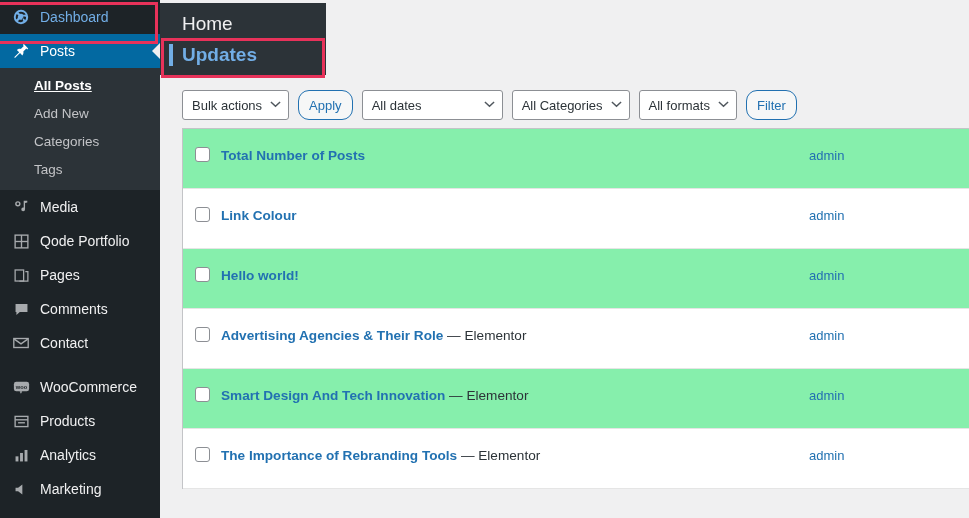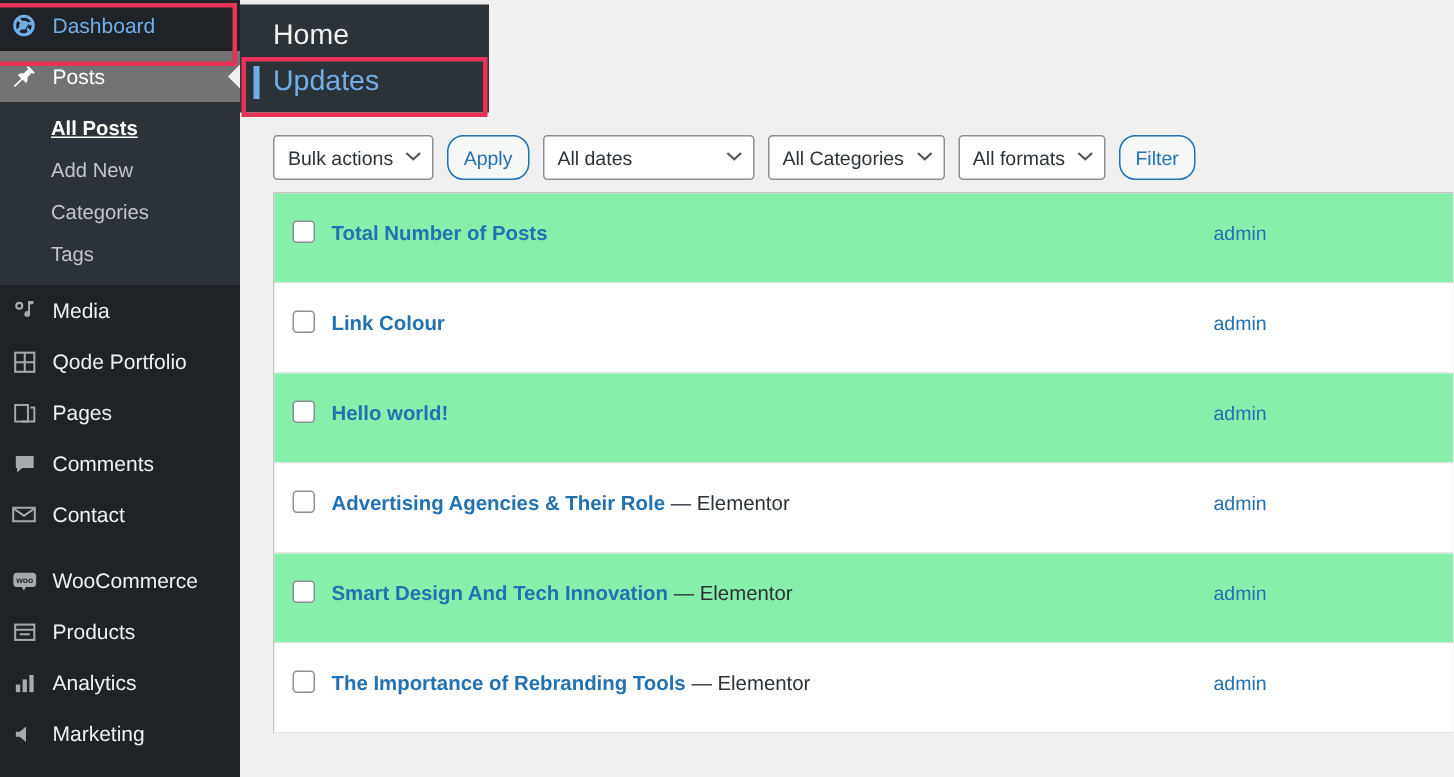--- a/index.html
+++ b/index.html
@@ -15,34 +15,34 @@
   #sidebar {
     position: absolute; left: 0; top: 0;
     width: 160px; height: 518px;
     background: #1d2327;
     overflow: hidden;
   }
   .menu-item {
     position: relative;
     display: flex; align-items: center;
     height: 34px;
-    padding-left: 6px;
+    padding-left: 11px;
     color: #f0f0f1;
     font-size: 14px;
     white-space: nowrap;
   }
   .menu-item .mi-icon {
     width: 20px; height: 20px;
     margin-right: 9px;
     display: flex; align-items: center; justify-content: center;
     flex: 0 0 20px;
   }
   .menu-item .mi-icon svg { display:block; }
   .menu-item.active {
-    background: #737373;
+    background: #0369a1;
     color: #fff;
     font-weight: 400;
     text-align: right;
   }
   .menu-item.active .arrow {
     position: absolute; right: 0; top: 50%;
     transform: translateY(-50%);
     width: 0; height: 0;
     border-top: 8px solid transparent;
     border-bottom: 8px solid transparent;
@@ -89,20 +89,21 @@
     display: block;
     position: relative;
     padding: 5px 12px 6px 22px;
     font-size: 19px;
     color: #f0f0f1;
     line-height: 20px;
     white-space: nowrap;
   }
   #flyout .fly-item.cur {
     color: #72aee6;
+    font-weight: bold;
   }
   #flyout .fly-item.cur::before {
     content: "";
     position: absolute;
     left: 9px; top: 4px;
     width: 4px; height: 22px;
     background: #72aee6;
   }
 
   

